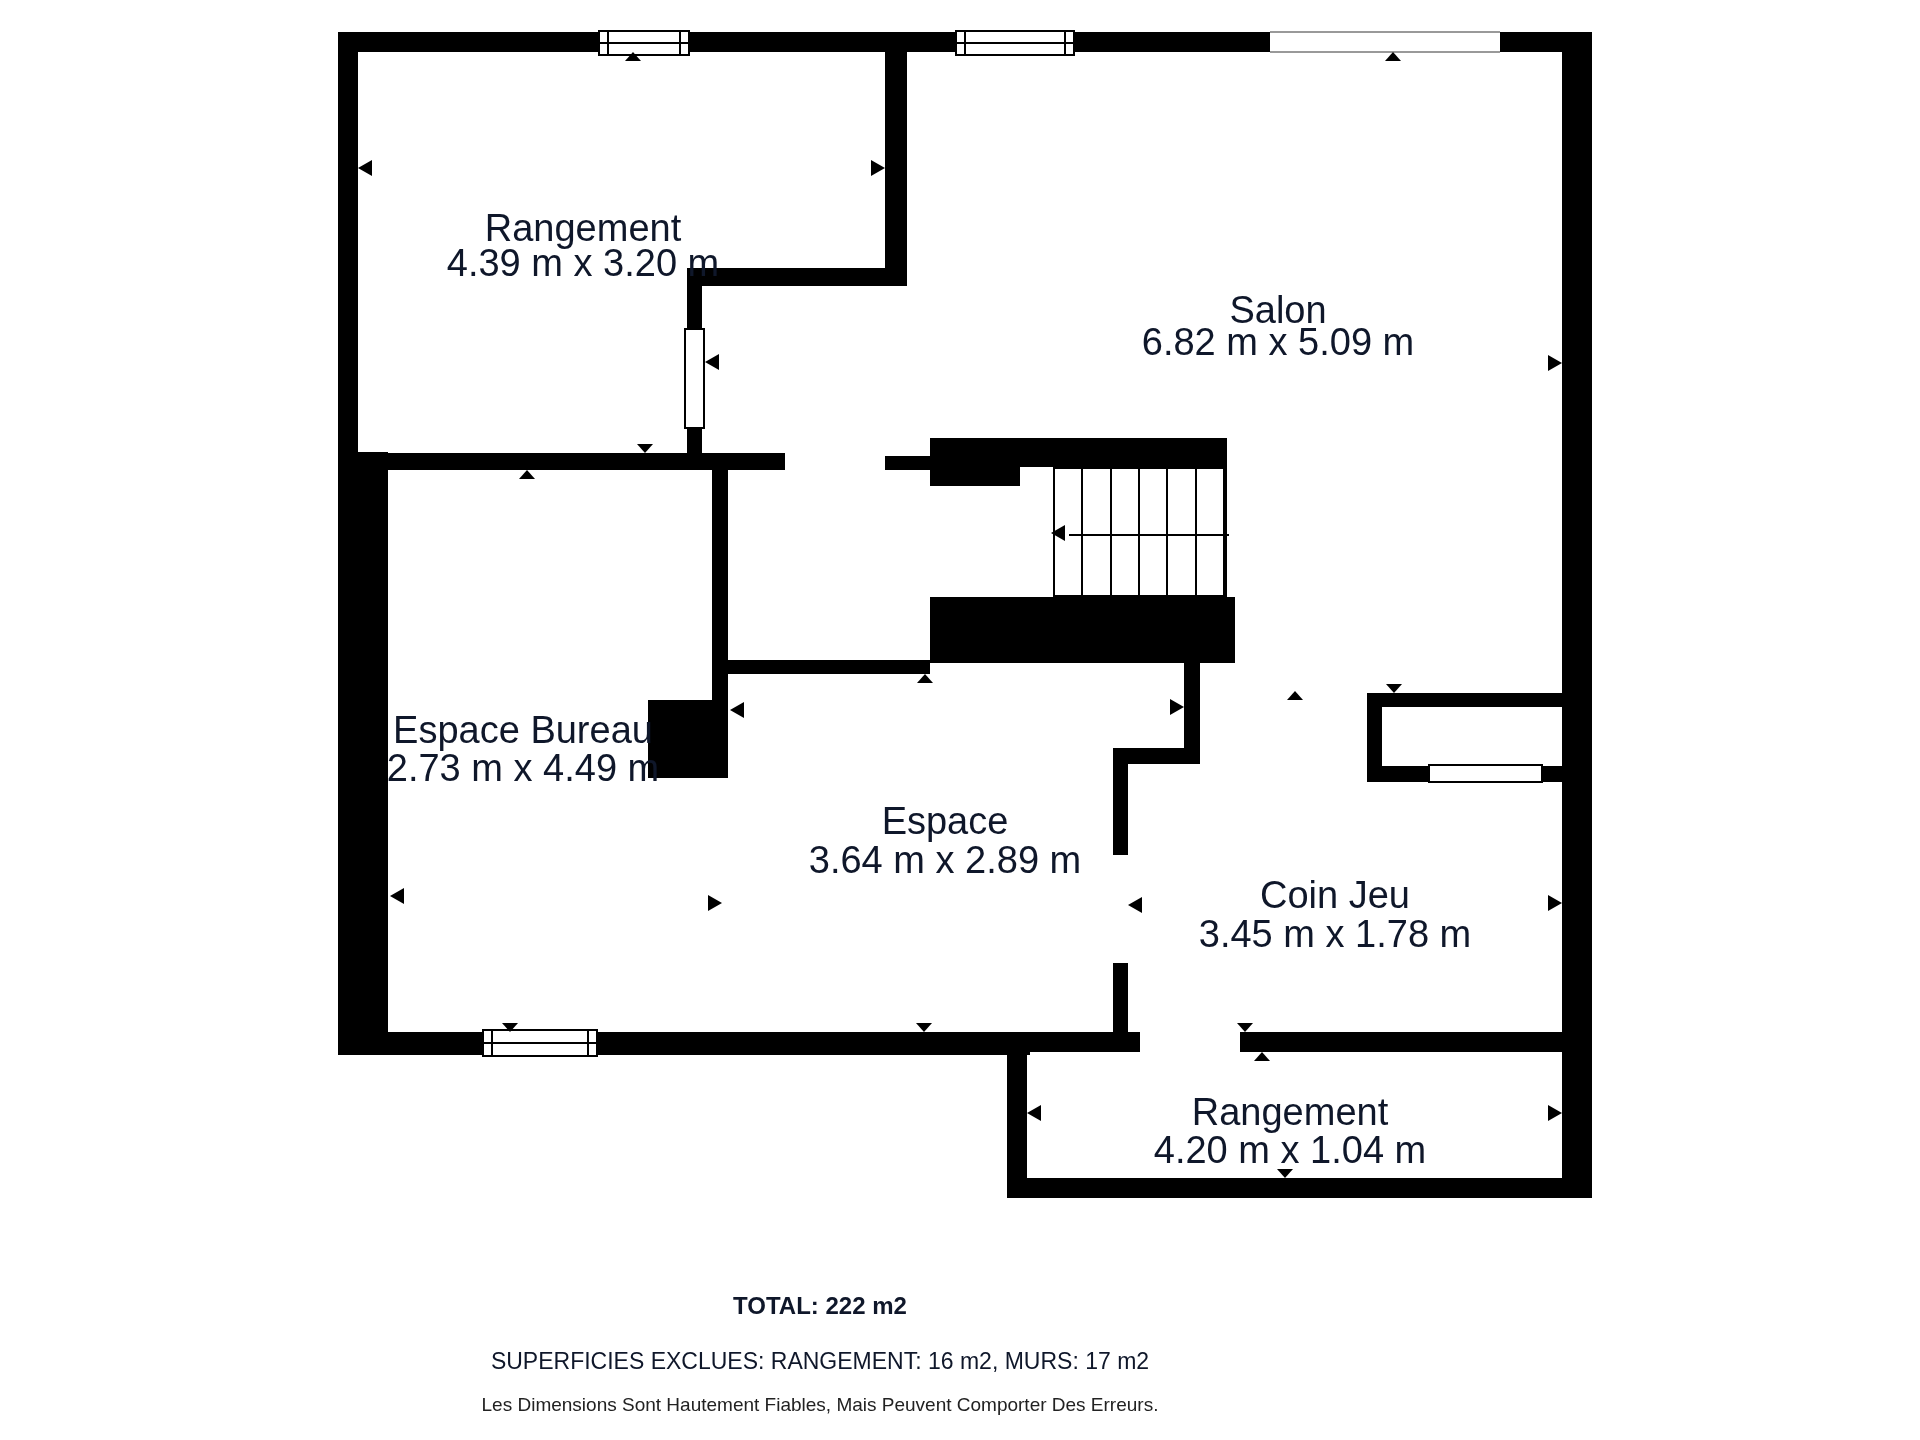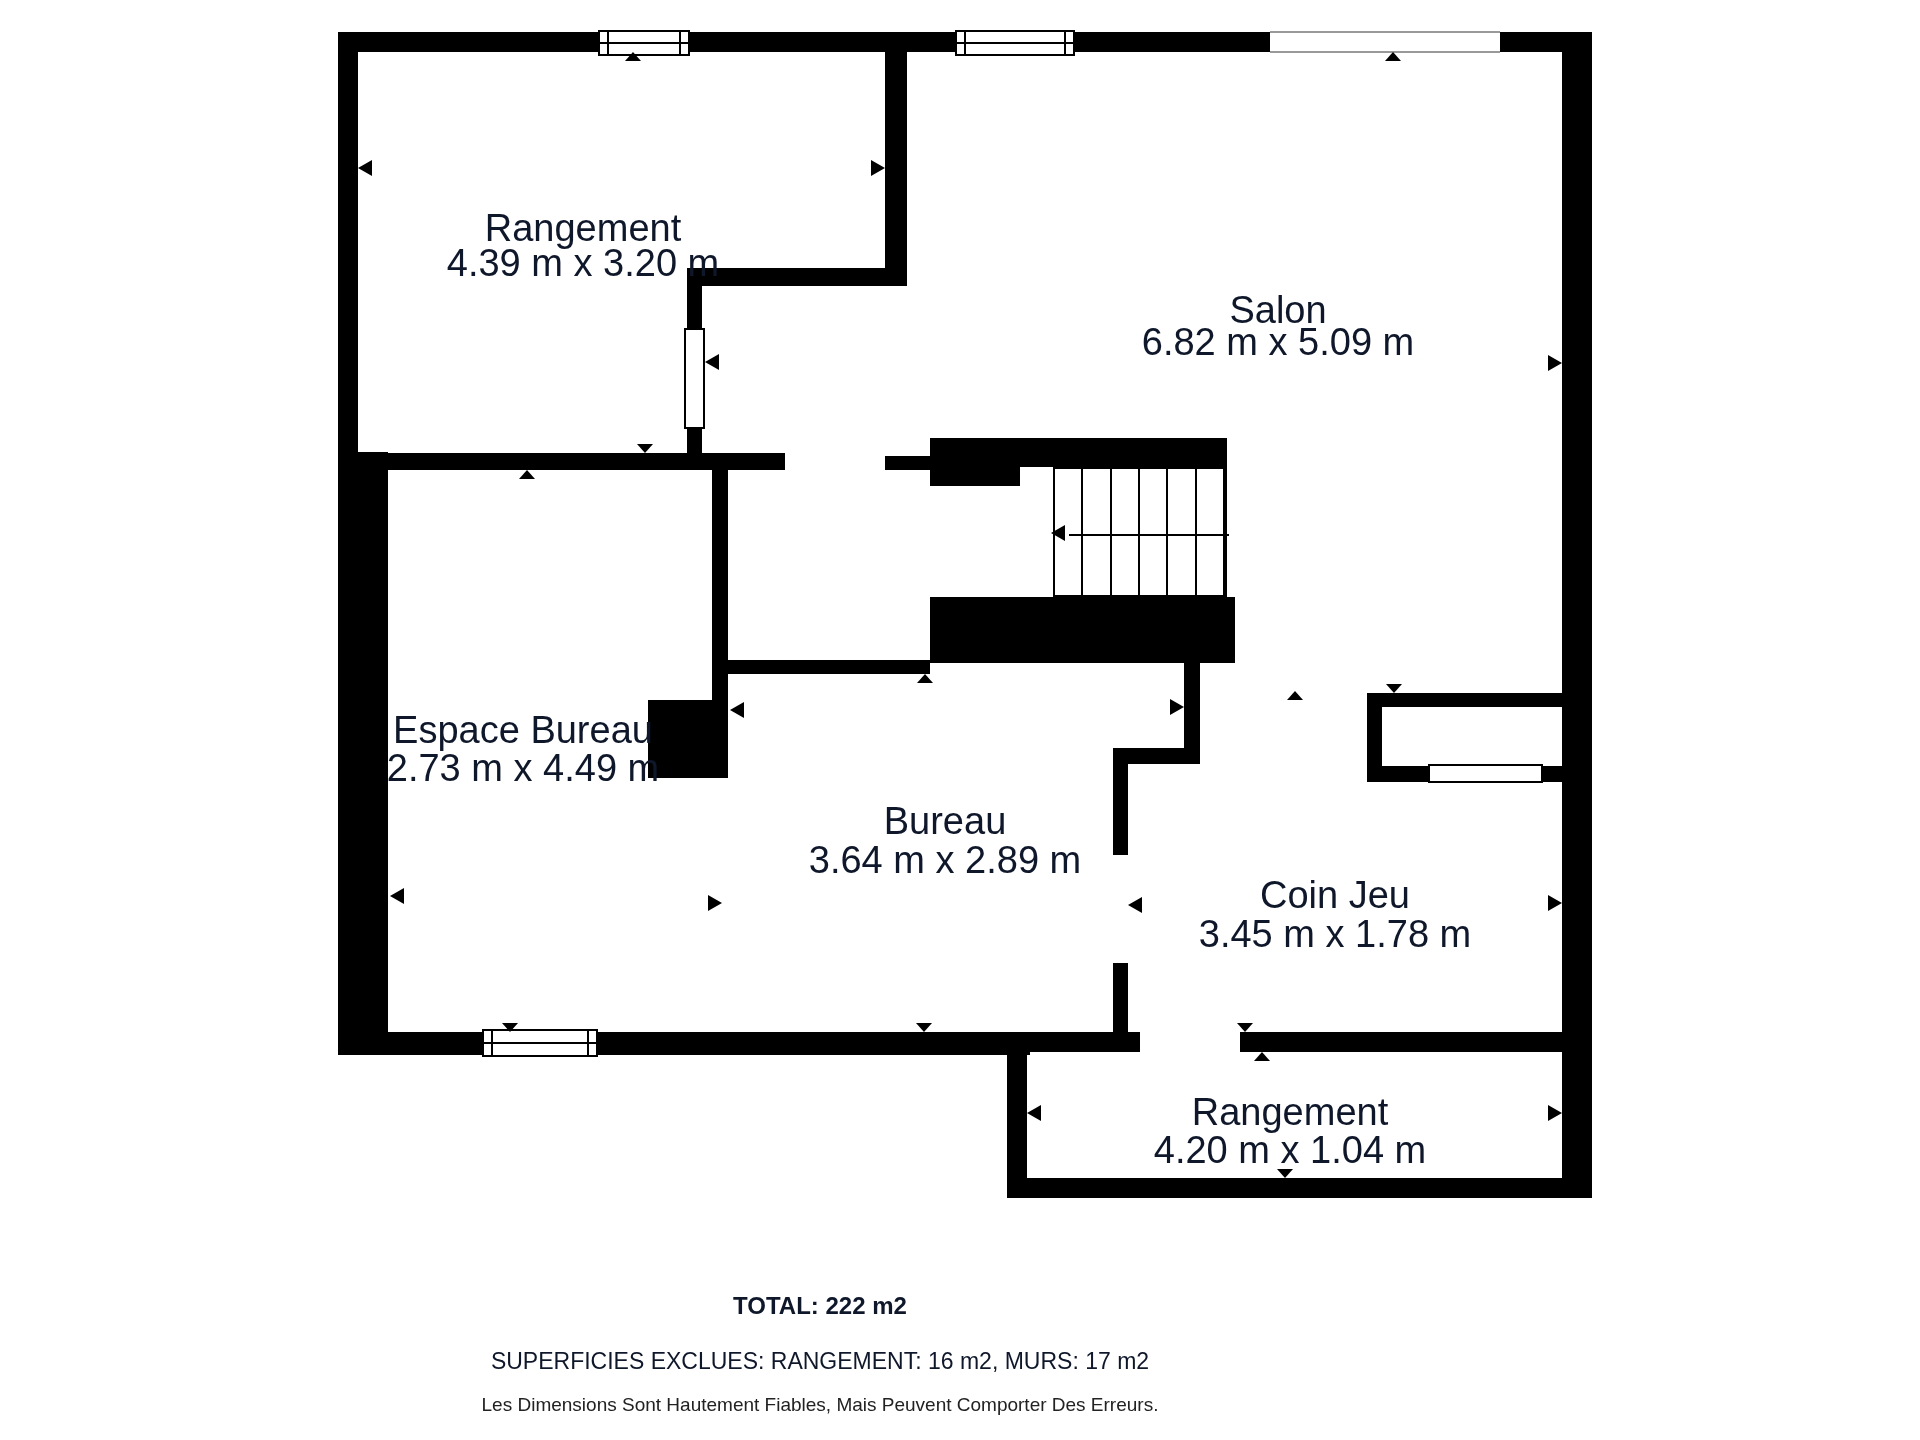--- a/index.html
+++ b/index.html
@@ -120,21 +120,21 @@
 
   <div class="room-label" style="left: 583px; top: 228px;">Rangement</div>
   <div class="room-label" style="left: 583px; top: 263px;">4.39 m x 3.20 m</div>
 
   <div class="room-label" style="left: 1278px; top: 310px;">Salon</div>
   <div class="room-label" style="left: 1278px; top: 342px;">6.82 m x 5.09 m</div>
 
   <div class="room-label" style="left: 523px; top: 730px;">Espace Bureau</div>
   <div class="room-label" style="left: 523px; top: 768px;">2.73 m x 4.49 m</div>
 
-  <div class="room-label" style="left: 945px; top: 821px;">Bureau</div>
+  <div class="room-label" style="left: 945px; top: 821px;">Espace</div>
   <div class="room-label" style="left: 945px; top: 860px;">3.64 m x 2.89 m</div>
 
   <div class="room-label" style="left: 1335px; top: 895px;">Coin Jeu</div>
   <div class="room-label" style="left: 1335px; top: 934px;">3.45 m x 1.78 m</div>
 
   <div class="room-label" style="left: 1290px; top: 1112px;">Rangement</div>
   <div class="room-label" style="left: 1290px; top: 1150px;">4.20 m x 1.04 m</div>
 
   <div class="footer-line f-total" style="left: 820px; top: 1292px; transform: translateX(-50%);">TOTAL: 222 m2</div>
   <div class="footer-line f-mid" style="left: 820px; top: 1348px; transform: translateX(-50%);">SUPERFICIES EXCLUES: RANGEMENT: 16 m2, MURS: 17 m2</div>

